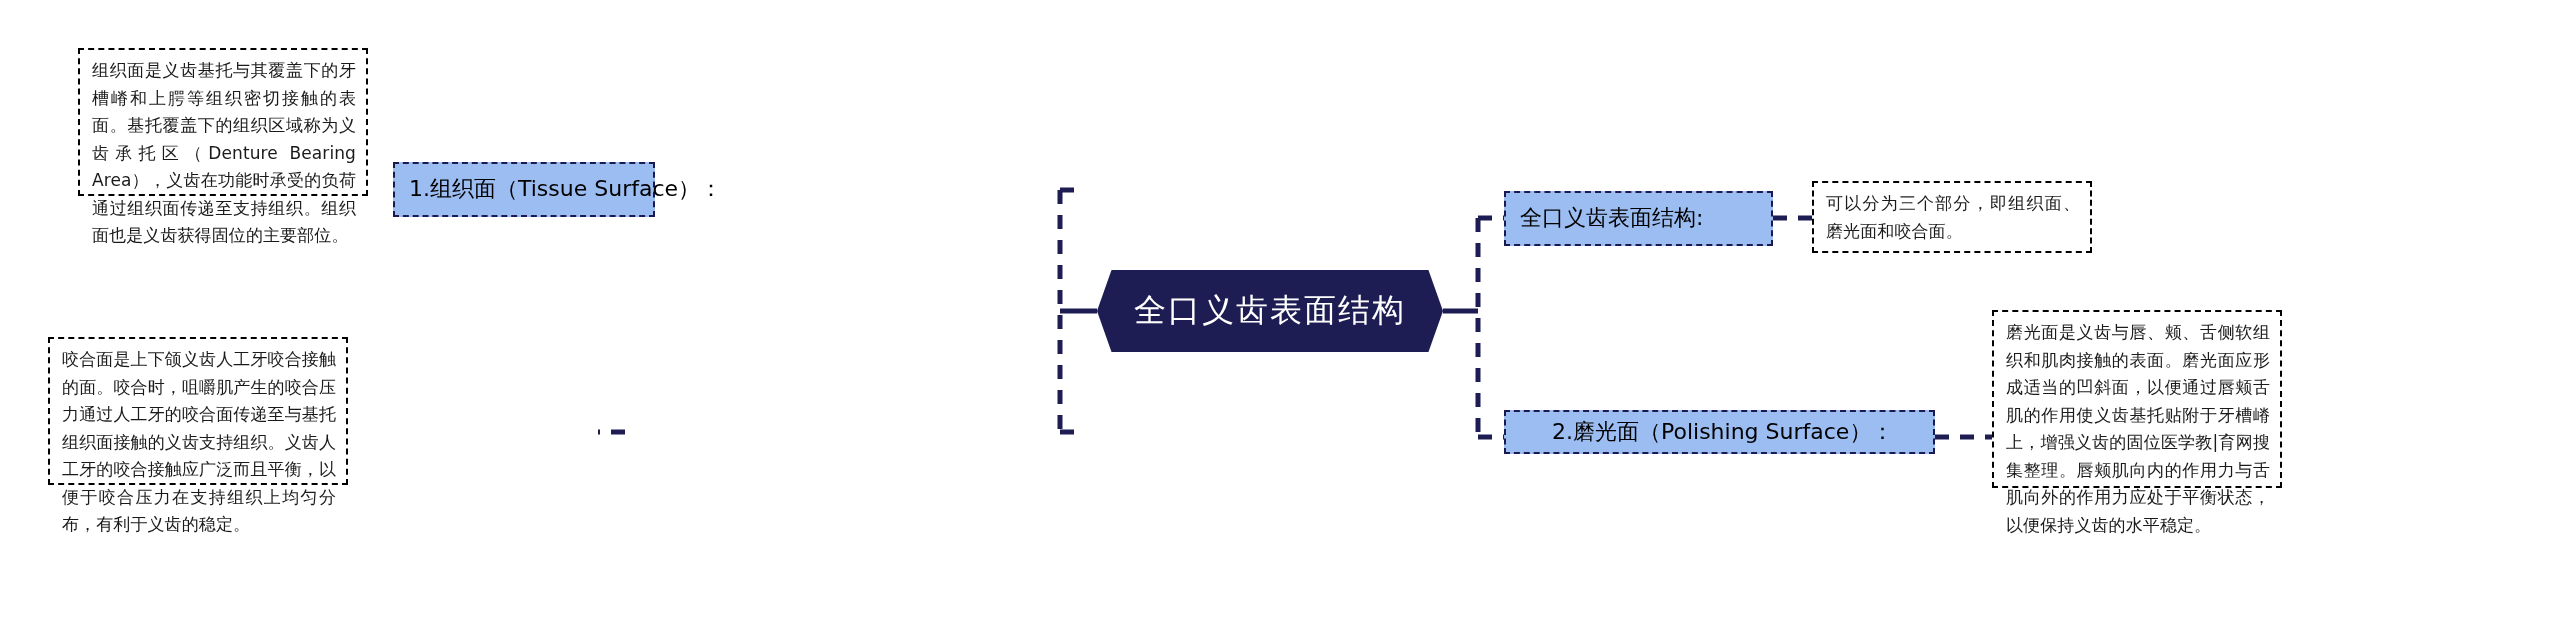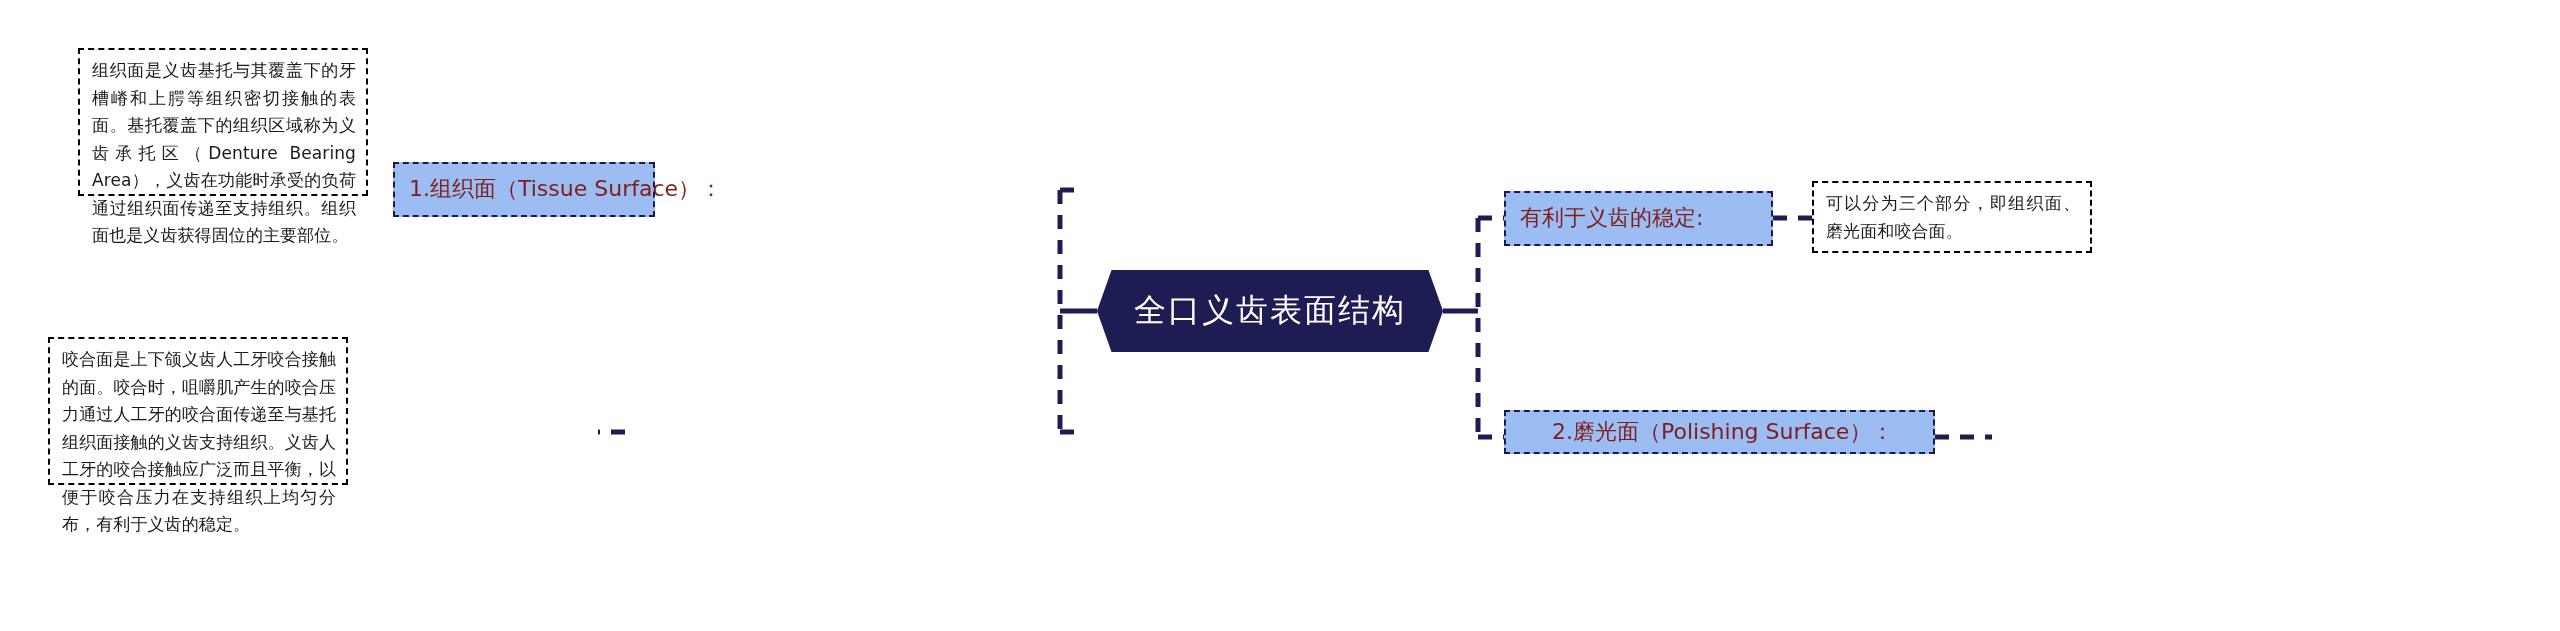--- a/index.html
+++ b/index.html
@@ -40,21 +40,21 @@
     text-justify: inter-character;
     letter-spacing: 0.1px;
   }
 
   
   .branch-box {
     position: absolute;
     box-sizing: border-box;
     background: #9CBDF2;
     border: 2px dashed #1a1a4e;
-    color: #7f1d1d;
+    color: #000000;
     font-size: 22px;
     line-height: 1.2;
     display: flex;
     align-items: center;
     padding: 0 10px 0 14px;
     white-space: nowrap;
   }
 
   
   .center-node {
@@ -99,20 +99,21 @@
 
   <div class="leaf-box" style="left:48px; top:337px; width:300px; height:148px;">咬合面是上下颌义齿人工牙咬合接触的面。咬合时，咀嚼肌产生的咬合压力通过人工牙的咬合面传递至与基托组织面接触的义齿支持组织。义齿人工牙的咬合接触应广泛而且平衡，以便于咬合压力在支持组织上均匀分布，有利于义齿的稳定。</div>
 
   <div class="leaf-box" style="left:78px; top:48px; width:290px; height:148px;">组织面是义齿基托与其覆盖下的牙槽嵴和上腭等组织密切接触的表面。基托覆盖下的组织区域称为义齿承托区（Denture Bearing Area），义齿在功能时承受的负荷通过组织面传递至支持组织。组织面也是义齿获得固位的主要部位。</div>
 
   <div class="branch-box" style="left:393px; top:162px; width:262px; height:55px;">1.组织面（Tissue Surface）：</div>
 
 
   <div class="center-node" style="left:1097px; top:270px; width:346px; height:82px;">全口义齿表面结构</div>
 
-  <div class="branch-box" style="left:1504px; top:191px; width:269px; height:55px;">有利于义齿的稳定:</div>
+  <div class="branch-box" style="left:1504px; top:191px; width:269px; height:55px;">全口义齿表面结构:</div>
 
   <div class="branch-box" style="left:1504px; top:410px; width:431px; height:44px;padding-left:46px;">2.磨光面（Polishing Surface）：</div>
 
   <div class="leaf-box" style="left:1812px; top:181px; width:280px; height:72px;">可以分为三个部分，即组织面、磨光面和咬合面。</div>
 
+  <div class="leaf-box" style="left:1992px; top:310px; width:290px; height:178px;">磨光面是义齿与唇、颊、舌侧软组织和肌肉接触的表面。磨光面应形成适当的凹斜面，以便通过唇颊舌肌的作用使义齿基托贴附于牙槽嵴上，增强义齿的固位医学教|育网搜集整理。唇颊肌向内的作用力与舌肌向外的作用力应处于平衡状态，以便保持义齿的水平稳定。</div>
 
 </div>
 
 </body></html>

